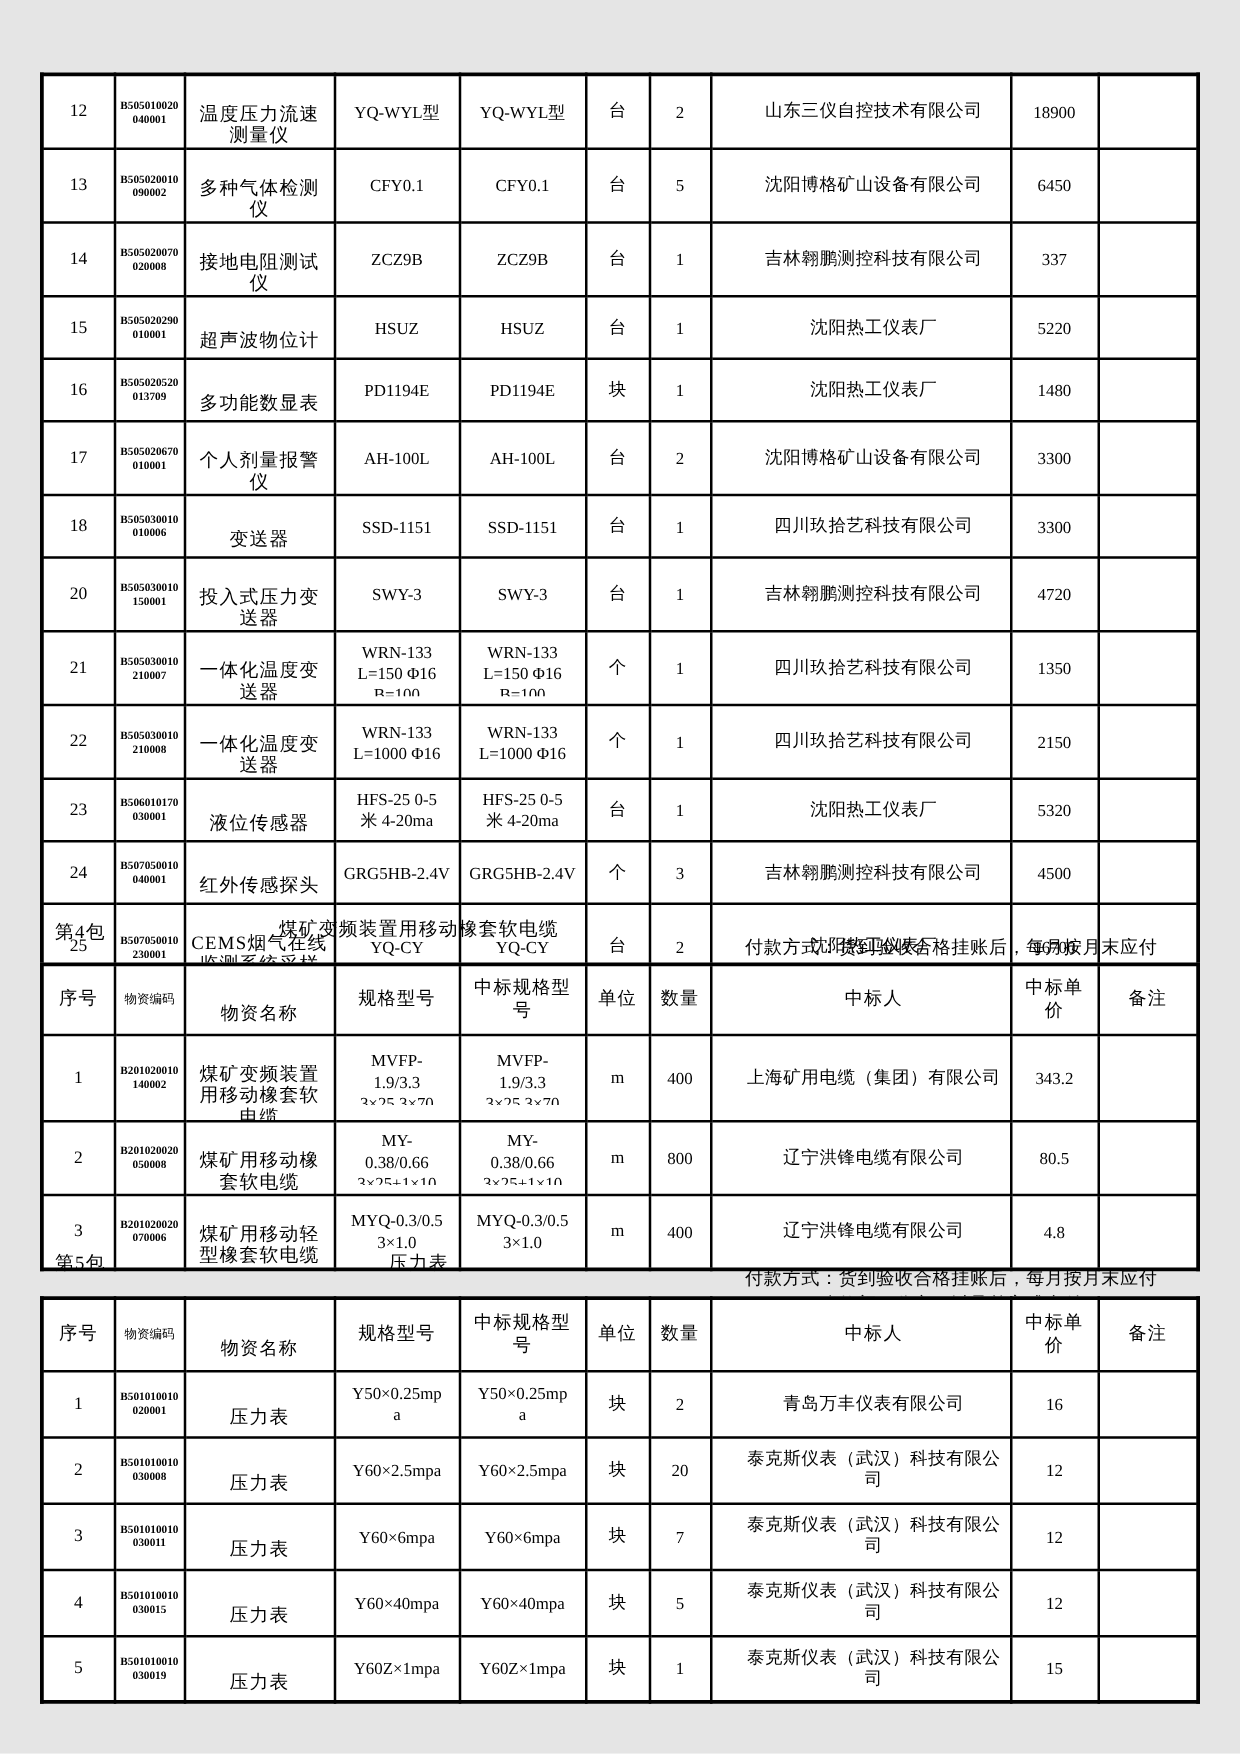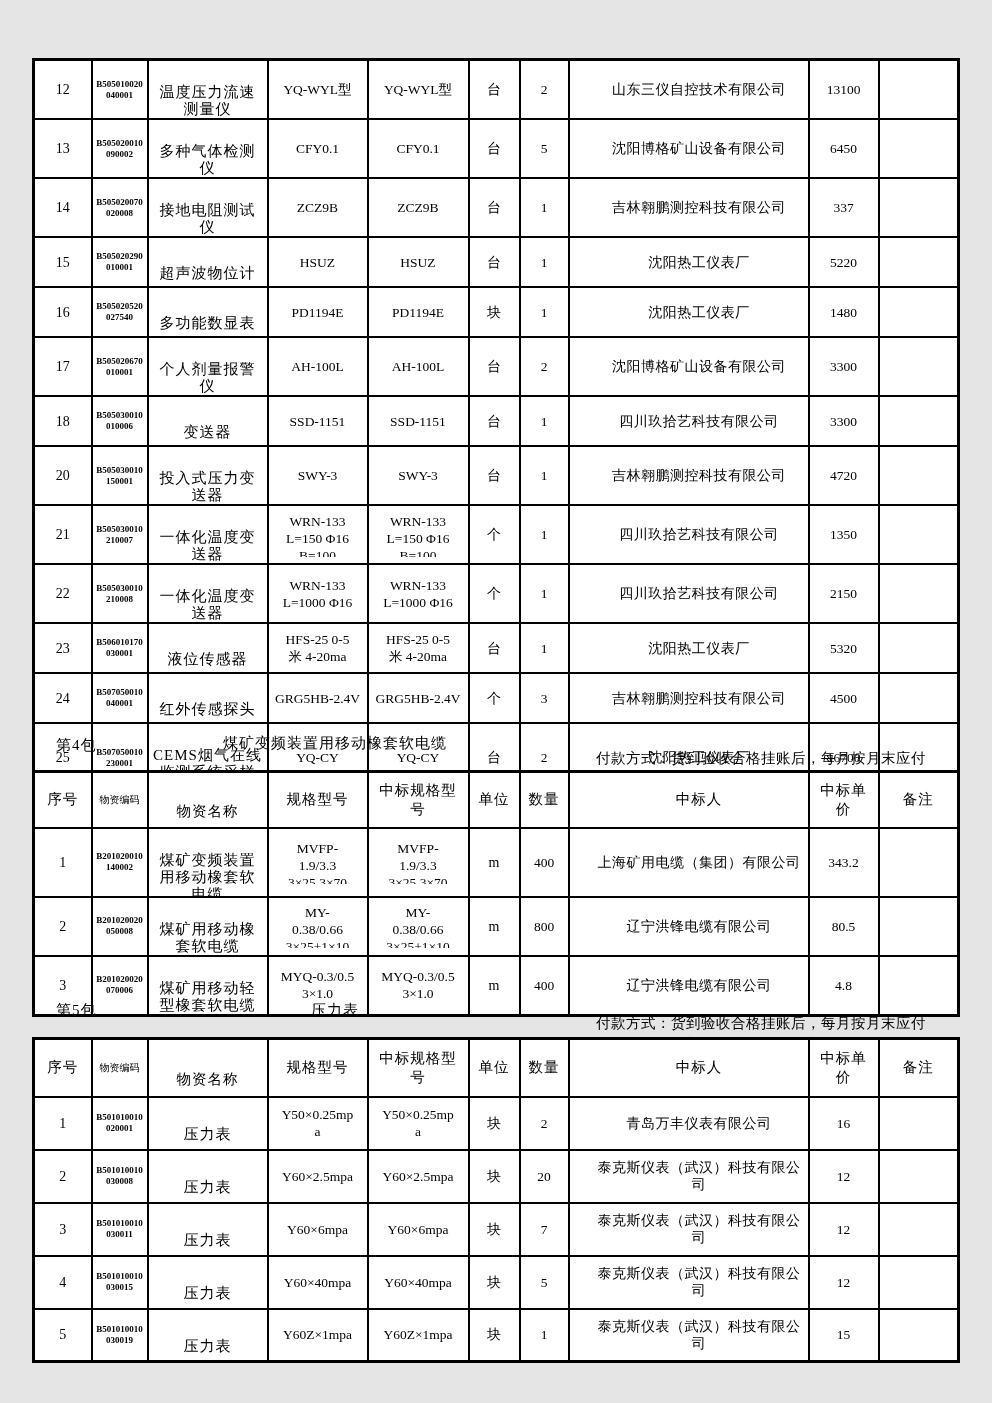--- a/index.html
+++ b/index.html
@@ -15,21 +15,21 @@
   td.c-seq .cell{font-size:14px;}
   td.c-code .cell{font-size:9px;font-weight:bold;line-height:11px;max-height:46px;}
   td.c-name .cell{font-size:15px;letter-spacing:1px;margin-top:23px;}
   td.c-unit .cell{font-size:14px;}
   td.c-qty .cell{font-size:13.5px;}
   td.c-winner .cell{font-size:14px;letter-spacing:0.5px;padding-left:21px;}
   td.c-price .cell{font-size:13.5px;}
   tr.hdr td .cell{max-height:none;line-height:19px;font-size:14.5px;letter-spacing:1px;font-weight:normal;}
   tr.hdr td.c-code .cell{font-size:10px;letter-spacing:0;}
   .section-head{position:absolute;left:0;top:0;width:992px;}
-  .pkg-label{position:absolute;left:56px;font-size:15px;letter-spacing:1px;}
+  .pkg-label{position:absolute;left:44px;font-size:15px;letter-spacing:1px;}
   .pkg-title{position:absolute;left:130px;width:410px;text-align:center;
              font-size:15px;letter-spacing:1px;}
   .payment{position:absolute;left:565px;width:392px;text-align:center;
            white-space:pre-line;font-size:14.5px;line-height:21px;letter-spacing:0.5px;margin-top:28px;}
 </style>
 </head>
 <body>
 
 <div class="page">
 
@@ -68,21 +68,21 @@
           <td class="c-unit">
             <div class="cell">台</div>
           </td>
           <td class="c-qty">
             <div class="cell">2</div>
           </td>
           <td class="c-winner">
             <div class="cell">山东三仪自控技术有限公司</div>
           </td>
           <td class="c-price">
-            <div class="cell">13100</div>
+            <div class="cell">18900</div>
           </td>
           <td class="c-note">
             <div class="cell"></div>
           </td>
         </tr>
         <tr style="height: 50px;">
           <td class="c-seq">
             <div class="cell">13</div>
           </td>
           <td class="c-code">
@@ -181,21 +181,21 @@
           <td class="c-note">
             <div class="cell"></div>
           </td>
         </tr>
         <tr style="height: 50px;">
           <td class="c-seq">
             <div class="cell">16</div>
           </td>
           <td class="c-code">
             <div class="cell">B505020520
-027540</div>
+013709</div>
           </td>
           <td class="c-name">
             <div class="cell">多功能数显表</div>
           </td>
           <td class="c-spec">
             <div class="cell">PD1194E</div>
           </td>
           <td class="c-spec">
             <div class="cell">PD1194E</div>
           </td>

